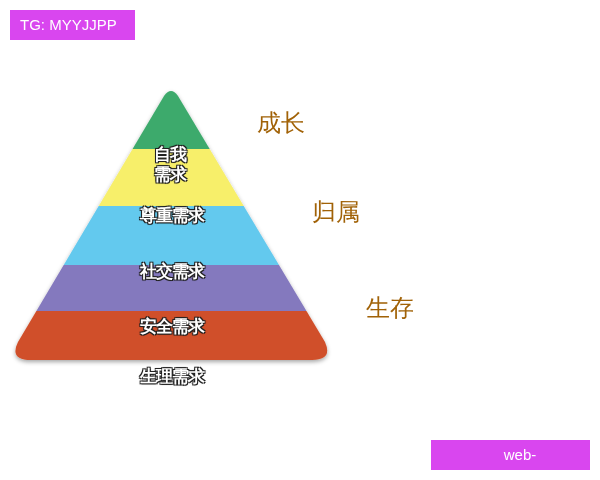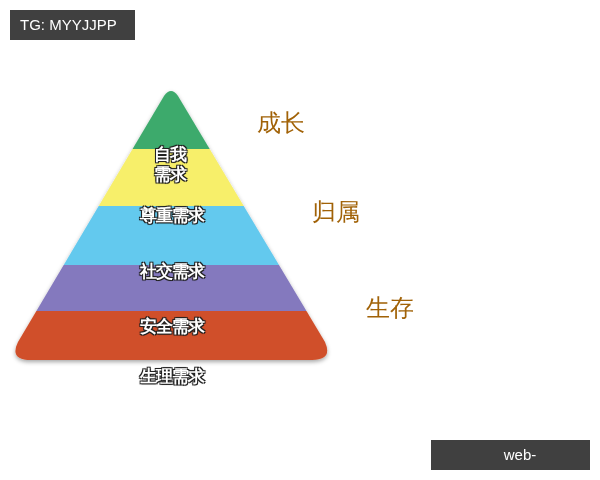--- a/index.html
+++ b/index.html
@@ -2,21 +2,21 @@
 <html><head>
   <meta charset="utf-8">
   <style>
     html, body { margin: 0; padding: 0; }
     body {
       width: 600px; height: 480px; background: #ffffff;
       position: relative; overflow: hidden;
       font-family: "DejaVu Sans", sans-serif;
     }
     .wm {
-      position: absolute; background: #404040; color: #ffffff;
+      position: absolute; background: #d946ef; color: #ffffff;
       font-family: "Liberation Sans", sans-serif; font-size: 15px;
       line-height: 30px; height: 30px; padding: 0 10px; box-sizing: border-box;
     }
     #wm-top { left: 10px; top: 10px; width: 125px; }
     #wm-bottom { left: 431px; top: 440px; width: 159px; text-align: center; padding-left: 29px; }
     #pyramid { position: absolute; left: 0; top: 0; width: 600px; height: 480px; }
     .layer-label {
       position: absolute; color: #ffffff; font-weight: bold; font-size: 17px;
       text-shadow: -1px -1px 0 #222, 1px -1px 0 #222, -1px 1px 0 #222, 1px 1px 0 #222, 0 0 2px #000;
       transform: translateX(-50%); white-space: nowrap; letter-spacing: -1px;

